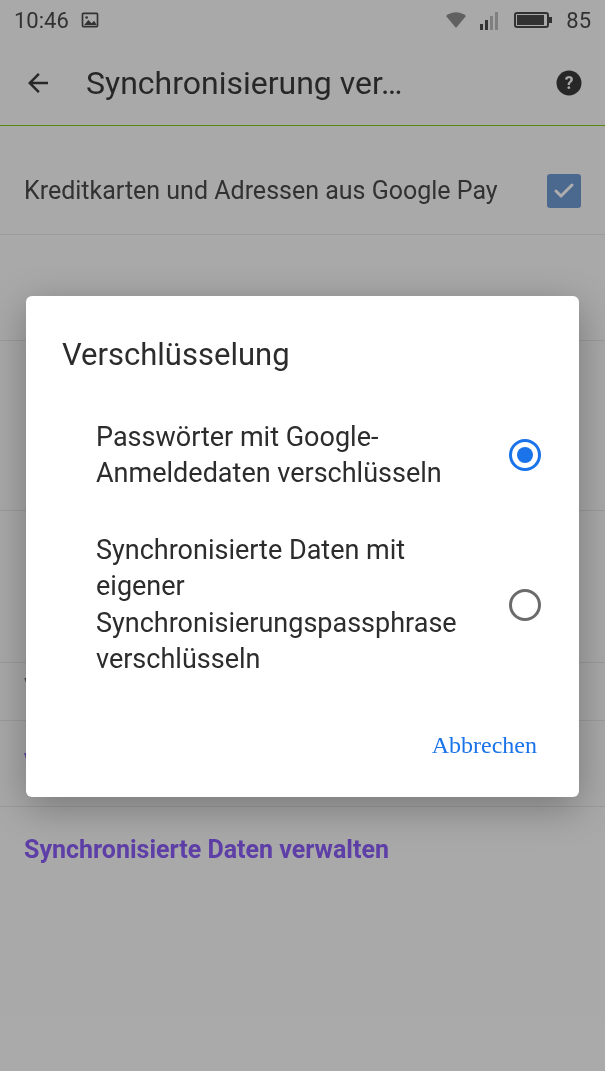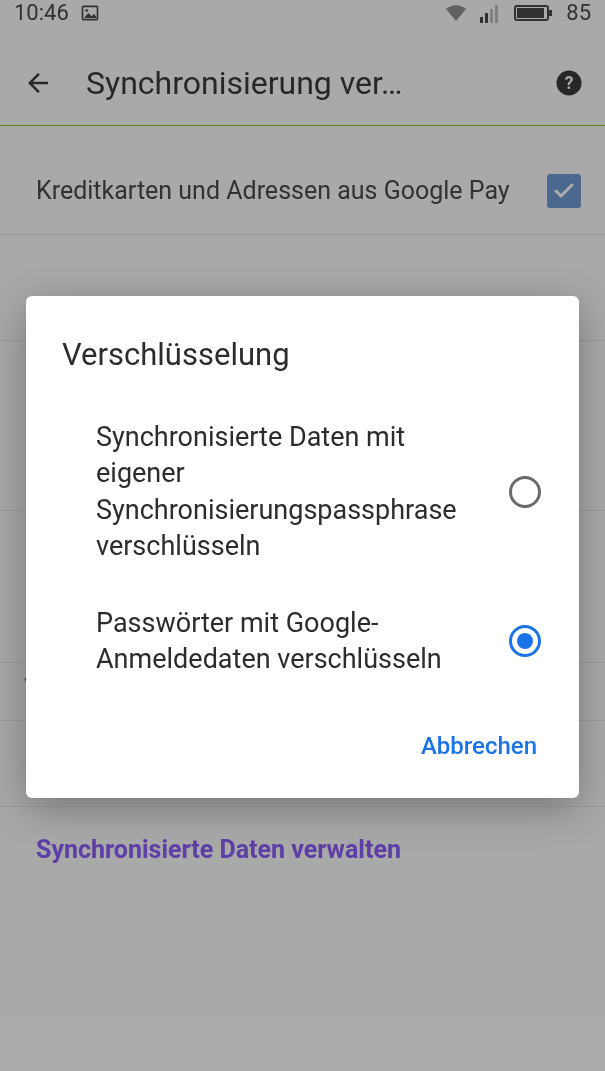--- a/index.html
+++ b/index.html
@@ -1,34 +1,34 @@
 <!DOCTYPE html>
 <html><head>
 <meta charset="utf-8">
 <style>
   * { box-sizing: border-box; margin: 0; padding: 0; }
   html, body { width: 605px; height: 1071px; overflow: hidden; font-family: Roboto, Arial, sans-serif; background: #fafafa; }
   .screen { position: relative; width: 605px; height: 1071px; background: #fafafa; }
 
   
-  .status-bar { height: 40px; display: flex; align-items: flex-start; justify-content: space-between; padding: 0 14px; font-size: 22px; color: #4a4a4a; }
+  .status-bar { height: 40px; display: flex; align-items: center; justify-content: space-between; padding: 0 14px; font-size: 22px; color: #4a4a4a; }
   .status-left { display: flex; align-items: center; gap: 10px; }
   .status-right { display: flex; align-items: center; gap: 12px; }
   .sb-icon { display: inline-flex; align-items: center; }
 
   
   .app-bar { height: 86px; display: flex; align-items: center; padding: 0 18px; border-bottom: 1px solid #84cc16; background: #fafafa; }
   .app-bar .back { width: 40px; height: 40px; display: flex; align-items: center; justify-content: center; }
   .app-bar .title { flex: 1; font-size: 32px; color: #3a3a3a; font-weight: 400; padding-left: 28px; white-space: nowrap; overflow: hidden; text-overflow: ellipsis; }
   .app-bar .help { width: 36px; height: 36px; display: flex; align-items: center; justify-content: center; }
 
   
   .settings-list { background: #fafafa; }
   .item { padding: 26px 24px; border-bottom: 1px solid #e6e6e6; display: flex; align-items: center; }
-  .item .label { flex: 1; font-size: 25px; color: #4a4a4a; line-height: 1.35; margin-left: 12px; }
+  .item .label { flex: 1; font-size: 25px; color: #4a4a4a; line-height: 1.35; }
   .item.strong .label { font-weight: 700; color: #8b5cf6; font-size: 25px; }
   .checkbox { width: 34px; height: 34px; background: #6f9bd1; border-radius: 3px; display:flex; align-items:center; justify-content:center; margin-left: 14px; flex: 0 0 auto; }
   .checkbox svg { display:block; }
 
   .spacer-item { height: 106px; border-bottom: 1px solid #e6e6e6; }
   .placeholder1 { height: 170px; border-bottom: 1px solid #e6e6e6; }
   .placeholder2 { height: 152px; border-bottom: 1px solid #e6e6e6; }
 
   
   .scrim { position: absolute; inset: 0; background: rgba(0,0,0,0.32); }
@@ -36,21 +36,21 @@
   
   .dialog { position: absolute; left: 26px; right: 26px; top: 296px; background: #fff; border-radius: 6px; box-shadow: 0 10px 40px rgba(0,0,0,0.3); padding: 0 0 14px 0; }
   .dialog-title { font-size: 31px; color: #2c2c2c; padding: 40px 36px 26px 36px; font-weight: 400; }
   .radio-row { display: flex; align-items: center; padding: 20px 36px 20px 36px; }
   .radio-row .text { flex: 1; font-size: 27px; color: #2c2c2c; line-height: 1.35; padding-left: 34px; padding-right: 10px; word-break: break-word; }
   .radio { width: 36px; height: 36px; flex: 0 0 auto; display:flex; align-items:center; justify-content:center; }
   .radio .outer { width: 32px; height: 32px; border: 3px solid #6b6b6b; border-radius: 50%; display:flex; align-items:center; justify-content:center; }
   .radio.selected .outer { border-color: #1a73e8; }
   .radio.selected .inner { width: 16px; height: 16px; background:#1a73e8; border-radius:50%; }
   .dialog-actions { display:flex; justify-content:flex-end; padding: 24px 30px 14px 30px; }
-  .dialog-actions .btn { font-size: 24px; color: #1a73e8; font-weight: 500; padding: 10px 12px; }
+  .dialog-actions .btn { font-size: 24px; color: #1a73e8; font-weight: 500; padding: 10px 12px; font-family: Liberation Serif, serif; }
 
   .snippet { padding: 6px 24px 24px 24px; border-bottom: 1px solid #e6e6e6; }
   .snippet .txt { font-size: 19px; color: #6b6b6b; line-height: 1.4; }
 </style>
 </head>
 <body>
 <div class="screen">
 
   <div class="status-bar">
     <div class="status-left">
@@ -126,32 +126,32 @@
       <div class="label">Synchronisierte Daten verwalten</div>
     </div>
   </div>
 
   <div class="scrim"></div>
 
   <div class="dialog">
     <div class="dialog-title">Verschlüsselung</div>
 
     <div class="radio-row">
-      <div class="text">Synchronisierte Daten mit eigener Synchronisierungspassphrase verschlüsseln</div>
-      <div class="radio">
-        <div class="outer"></div>
-      </div>
-    </div>
-
-    <div class="radio-row">
       <div class="text">Passwörter mit Google-Anmeldedaten verschlüsseln</div>
       <div class="radio selected">
         <div class="outer">
             <div class="inner"></div>
           </div>
+      </div>
+    </div>
+
+    <div class="radio-row">
+      <div class="text">Synchronisierte Daten mit eigener Synchronisierungspassphrase verschlüsseln</div>
+      <div class="radio">
+        <div class="outer"></div>
       </div>
     </div>
 
     <div class="dialog-actions">
       <div class="btn">Abbrechen</div>
     </div>
   </div>
 
 </div>
 

